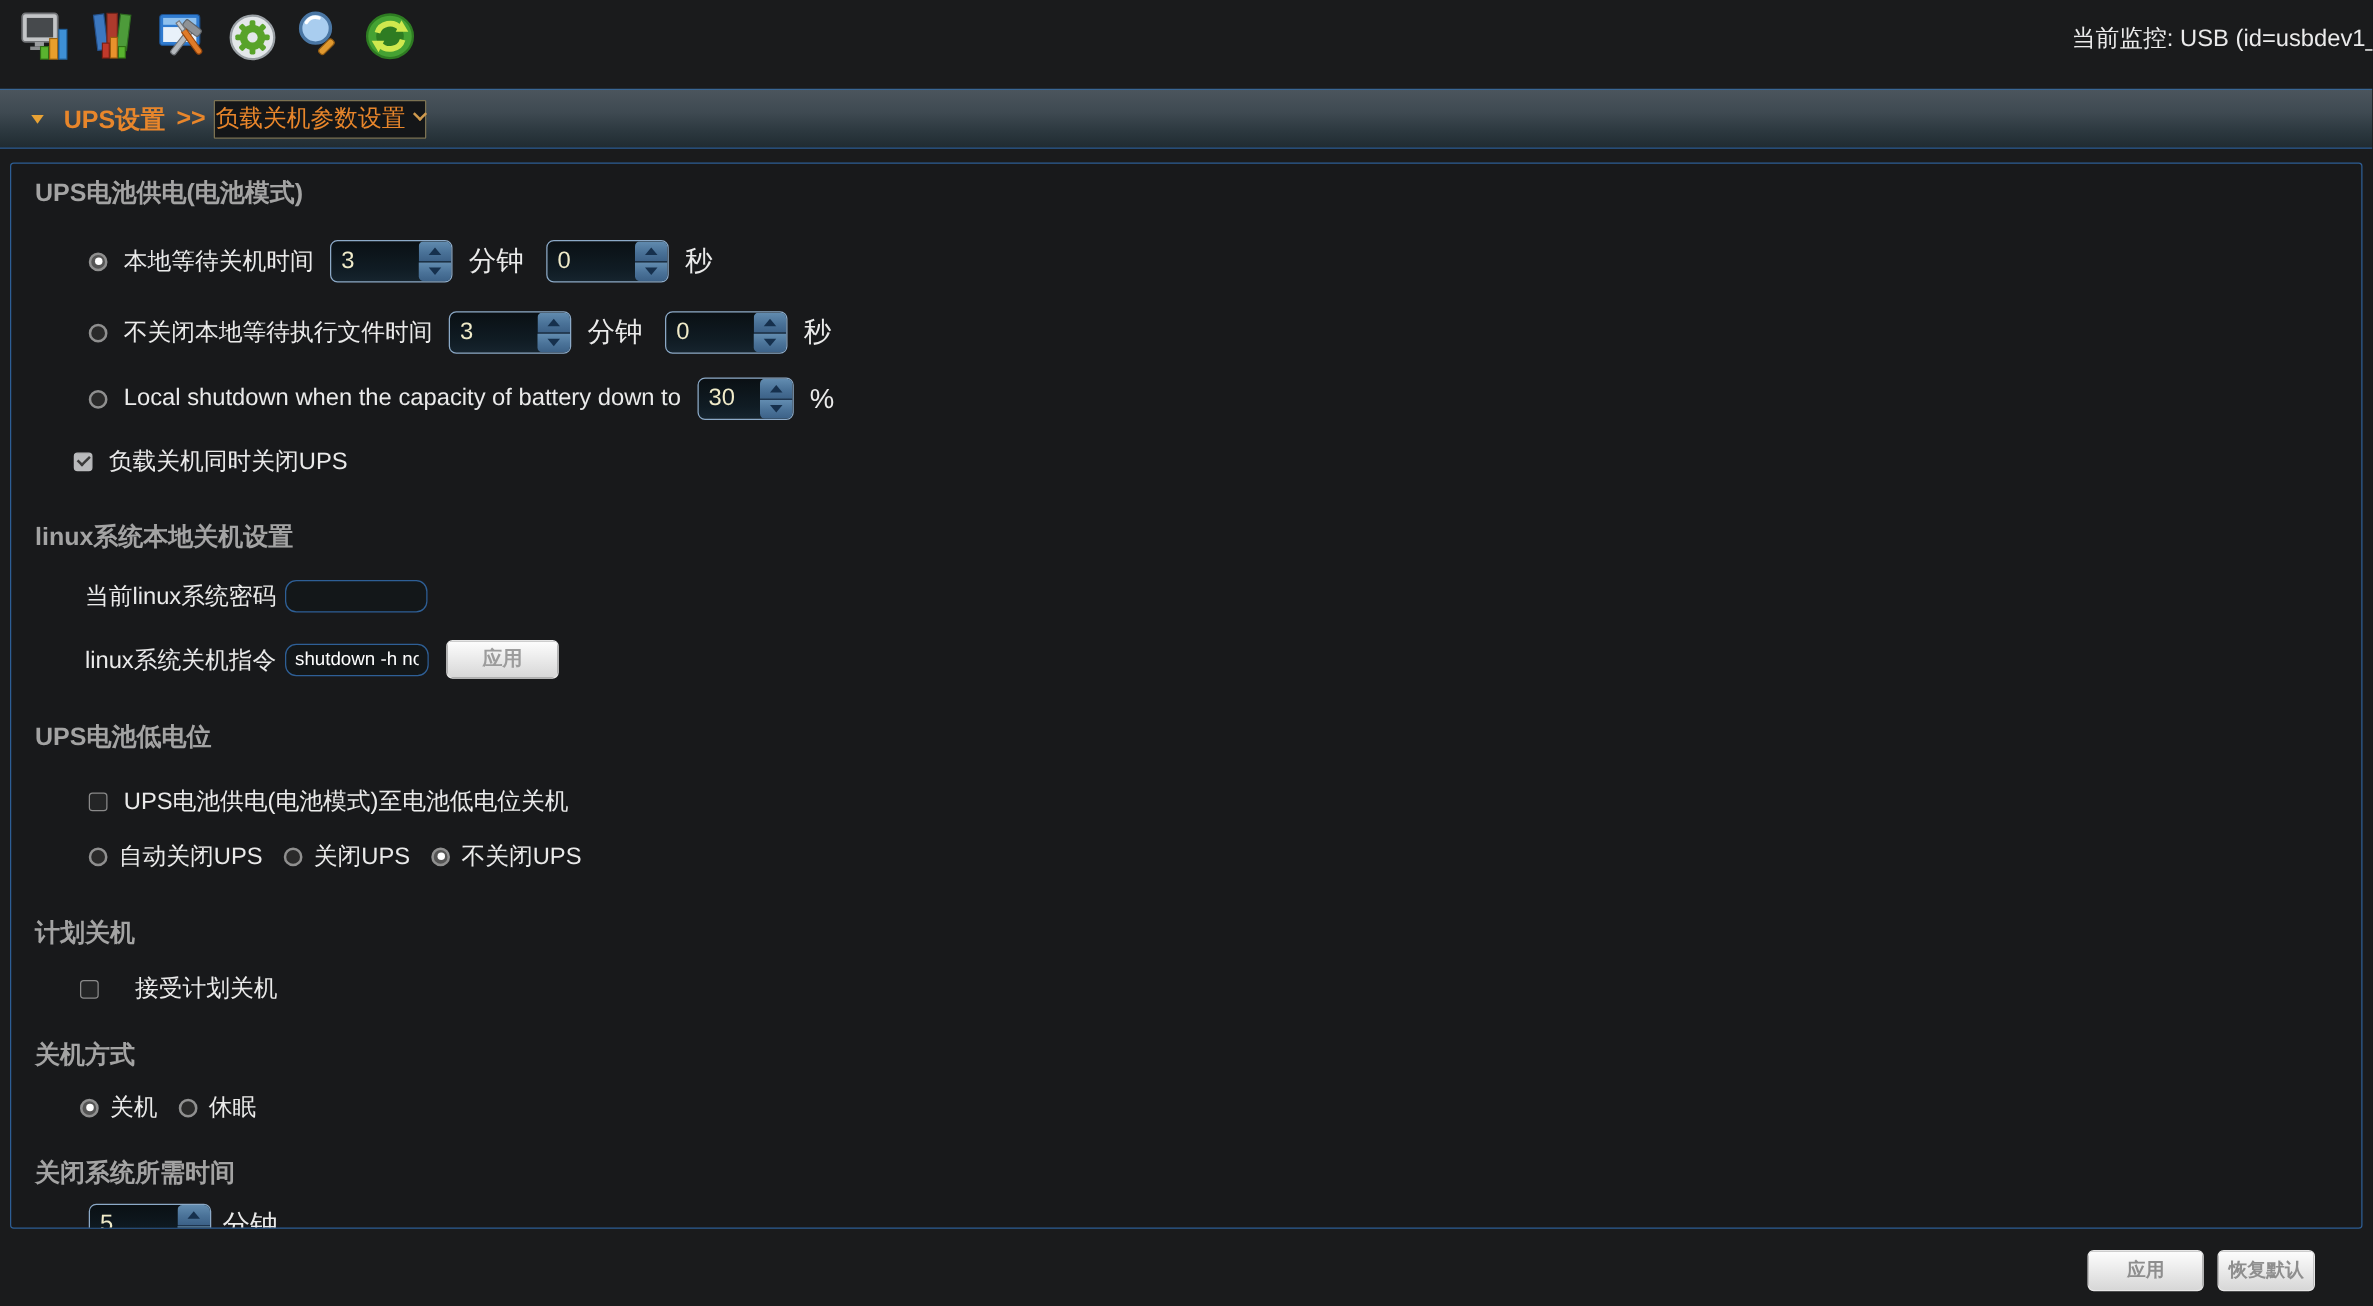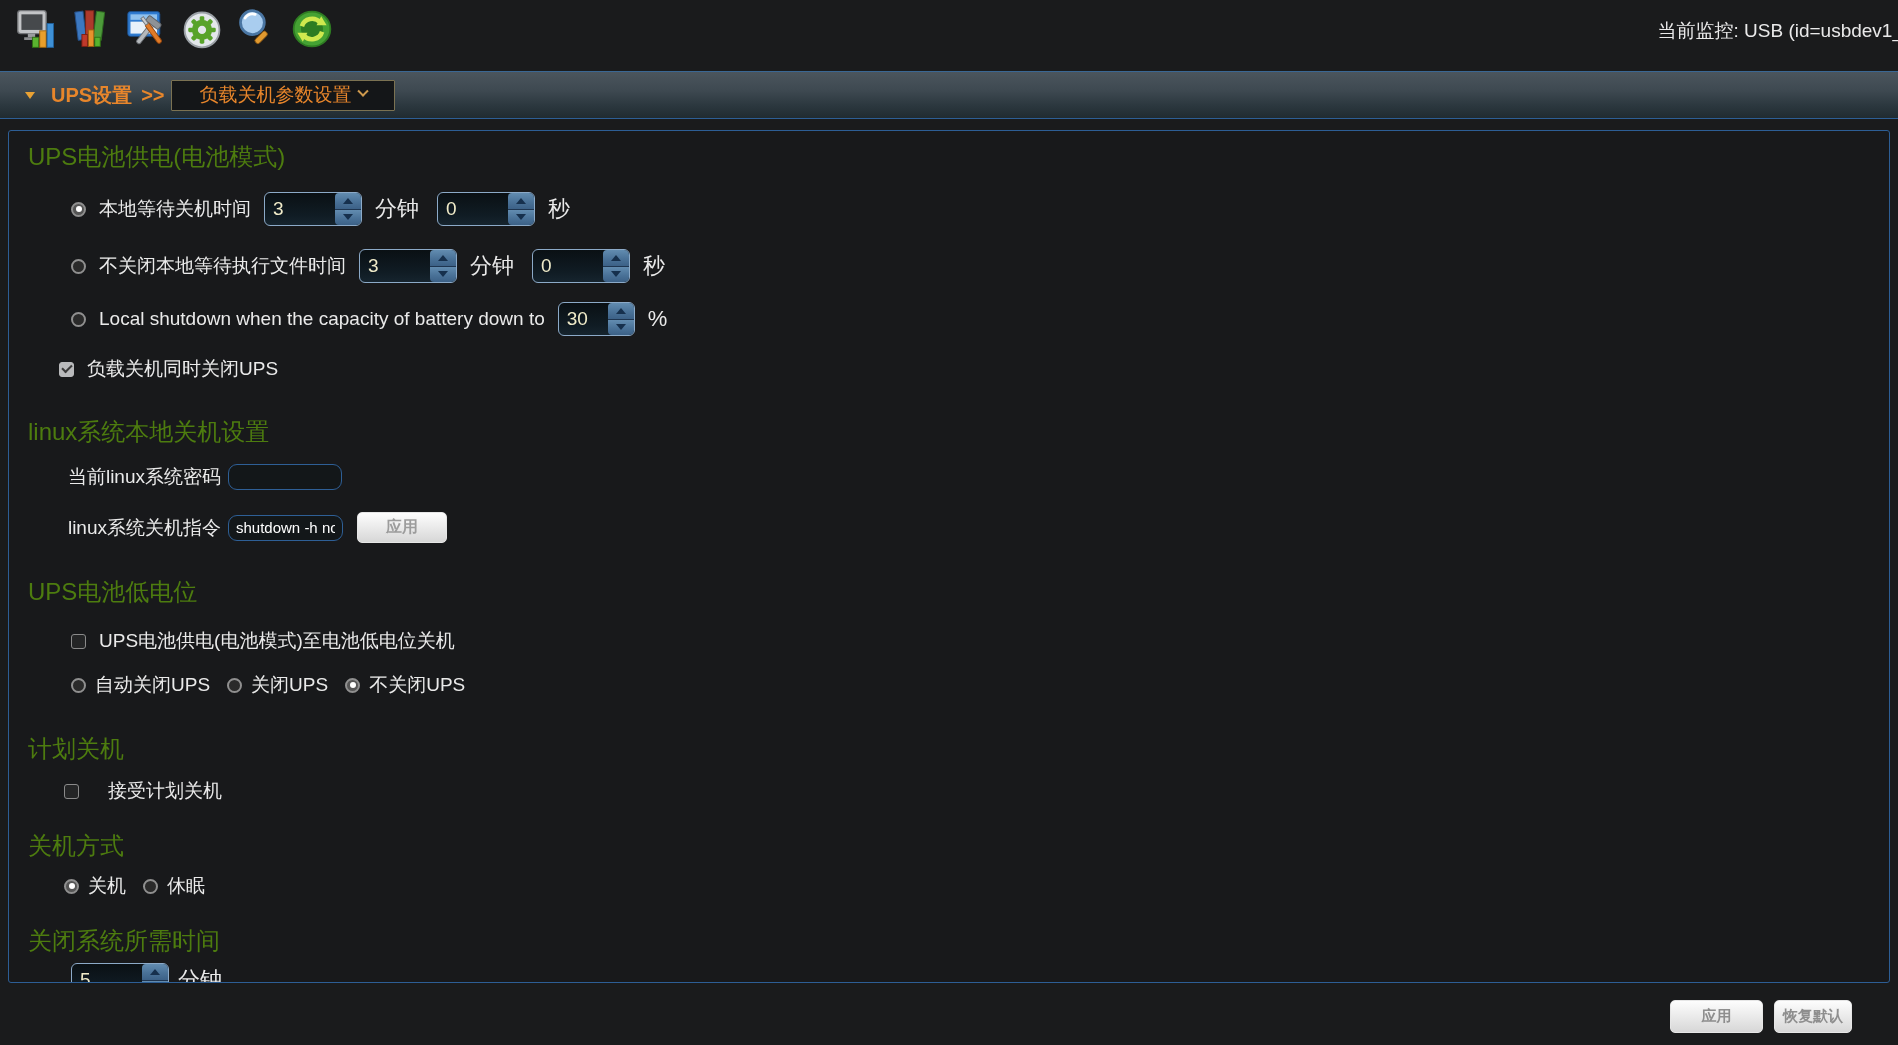--- a/index.html
+++ b/index.html
@@ -24,32 +24,32 @@
     background:linear-gradient(180deg,#4b555d 0%,#3e4951 40%,#2c383f 72%,#202b31 100%);
     border-top:1px solid #3a6794; border-bottom:1px solid #2d5e95;
     display:flex; align-items:center; padding-left:25px;
   }
   .crumb-caret { width:0; height:0; border-left:5px solid transparent; border-right:5px solid transparent;
     border-top:7px solid #e9a234; margin-right:16px; }
   .crumb-section { font-size:20px; font-weight:bold; color:#e8862b; }
   .crumb-sep { font-size:20px; font-weight:bold; color:#e8862b; margin:0 7px 0 9px; }
   .page-select {
     height:31px; background:#141618; border:1px solid #7b7252; border-radius:1px;
-    display:flex; align-items:center; gap:8px; padding:0 27px; cursor:pointer;
+    display:flex; align-items:center; gap:8px; padding:0 0; cursor:pointer;
   }
   .page-select-label { font-size:19px; color:#e8862b; }
   .select-chevron { width:8px; height:8px; border-right:2px solid #cf9a4e; border-bottom:2px solid #cf9a4e;
     transform:rotate(45deg) translate(-2px,-2px); margin-top:-3px; }
 
   
   .panel {
     position:absolute; top:130px; left:8px; width:1882px; height:853px;
     background:#18191b; border:1px solid #2d5e95; border-radius:3px; overflow:hidden;
   }
-  .sec-title { position:absolute; left:19px; height:26px; font-size:24px; font-weight:normal; color:#4d7c0f; }
+  .sec-title { position:absolute; left:19px; height:26px; font-size:20px; font-weight:bold; color:#a3a3a3; }
   .row { position:absolute; display:flex; align-items:center; }
   .row-label { font-size:19px; color:#eaeaea;text-align:right; }
 
   
   .radio { width:15px; height:15px; border-radius:50%; border:2px solid #8f8f8f; background:#2a2a2a;
     display:inline-flex; align-items:center; justify-content:center; flex:none; cursor:pointer; }
   .radio.selected { background:#555; }
   .radio.selected::after { content:""; width:6px; height:6px; border-radius:50%; background:#fff; }
   .checkbox { width:15px; height:15px; border-radius:3px; background:#242526; border:1px solid #8a8a8a;
     display:inline-flex; align-items:center; justify-content:center; flex:none; cursor:pointer; }

